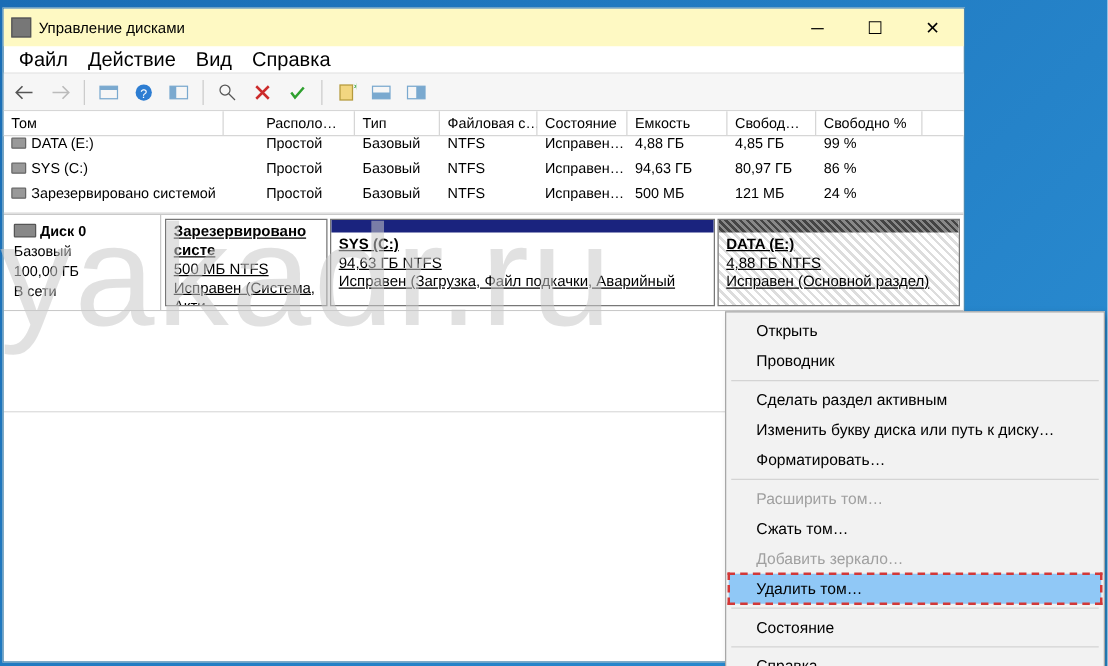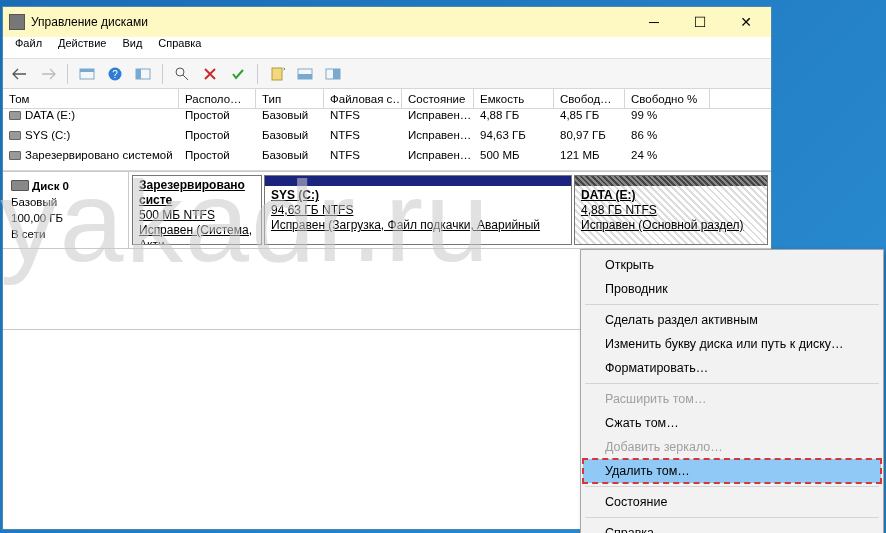--- a/index.html
+++ b/index.html
@@ -6,37 +6,37 @@
   body { width: 886px; height: 533px; font-family: "Segoe UI", Tahoma, sans-serif; font-size: 12px;
          background: linear-gradient(135deg, #1a6db5 0%, #2b8fd4 100%); overflow: hidden; position: relative; }
   .window { position: absolute; left: 2px; top: 6px; width: 770px; height: 524px; background: #fff;
             border: 1px solid #4a88b0; display: flex; flex-direction: column; }
   .titlebar { height: 30px; display: flex; align-items: center; padding: 0 2px 0 6px; background: #fef9c3; }
   .title-icon { width: 16px; height: 16px; margin-right: 6px; background: #777; border: 1px solid #555; }
   .title-text { flex: 1; font-size: 12px; }
   .win-btns { display: flex; }
   .win-btn { width: 46px; height: 28px; display: flex; align-items: center; justify-content: center;
              font-size: 14px; font-family: Arial; }
-  .menubar { height: 22px; display: flex; align-items: flex-start; gap: 16px; padding: 0 10px 0 12px;
-             border-bottom: 1px solid #e0e0e0; font-size: 11px; }
+  .menubar { height: 22px; display: flex; align-items: flex-end; gap: 16px; padding: 0 10px 0 12px;
+             border-bottom: 1px solid #e0e0e0; font-size: 16px; }
   .menu-item { cursor: default; }
   .toolbar { height: 30px; display: flex; align-items: center; gap: 6px; padding: 0 6px;
              border-bottom: 1px solid #d6d6d6; background: #f6f6f6; }
   .tbbtn { width: 22px; height: 22px; display: flex; align-items: center; justify-content: center;
            border: 1px solid transparent; }
   .tb-sep { width: 1px; height: 20px; background: #ccc; margin: 0 2px; }
   .icon-svg { width: 16px; height: 16px; }
   .table-area { height: 82px; border-bottom: 1px solid #d6d6d6; display: flex; flex-direction: column; }
   .thead-row, .trow { display: flex; height: 20px; align-items: flex-start; }
   .thead-row { border-bottom: 1px solid #d6d6d6; background: #fff; }
   .th { border-right: 1px solid #d6d6d6; height: 100%; display: flex; align-items: center;
         padding: 0 6px; font-size: 11.5px; white-space: nowrap; overflow: hidden; }
   .td { padding: 0 6px; font-size: 11.5px; white-space: nowrap; overflow: hidden; }
   .c-vol   { width: 176px; }
-  .c-loc   { width: 77px; }
+  .c-loc   { width: 77px; margin-left: 28px; }
   .c-type  { width: 68px; }
   .c-fs    { width: 78px; }
   .c-state { width: 72px; }
   .c-cap   { width: 80px; }
   .c-free  { width: 71px; }
   .c-pct   { width: 85px; }
   .tbody { flex: 1; }
   .vol-icon { display: inline-block; width: 12px; height: 9px; background: #999; border: 1px solid #666;
               border-radius: 1px; margin-right: 4px; vertical-align: -1px; }
   .graphical { flex: 1; overflow: hidden; padding: 0; display: flex; flex-direction: column; }

